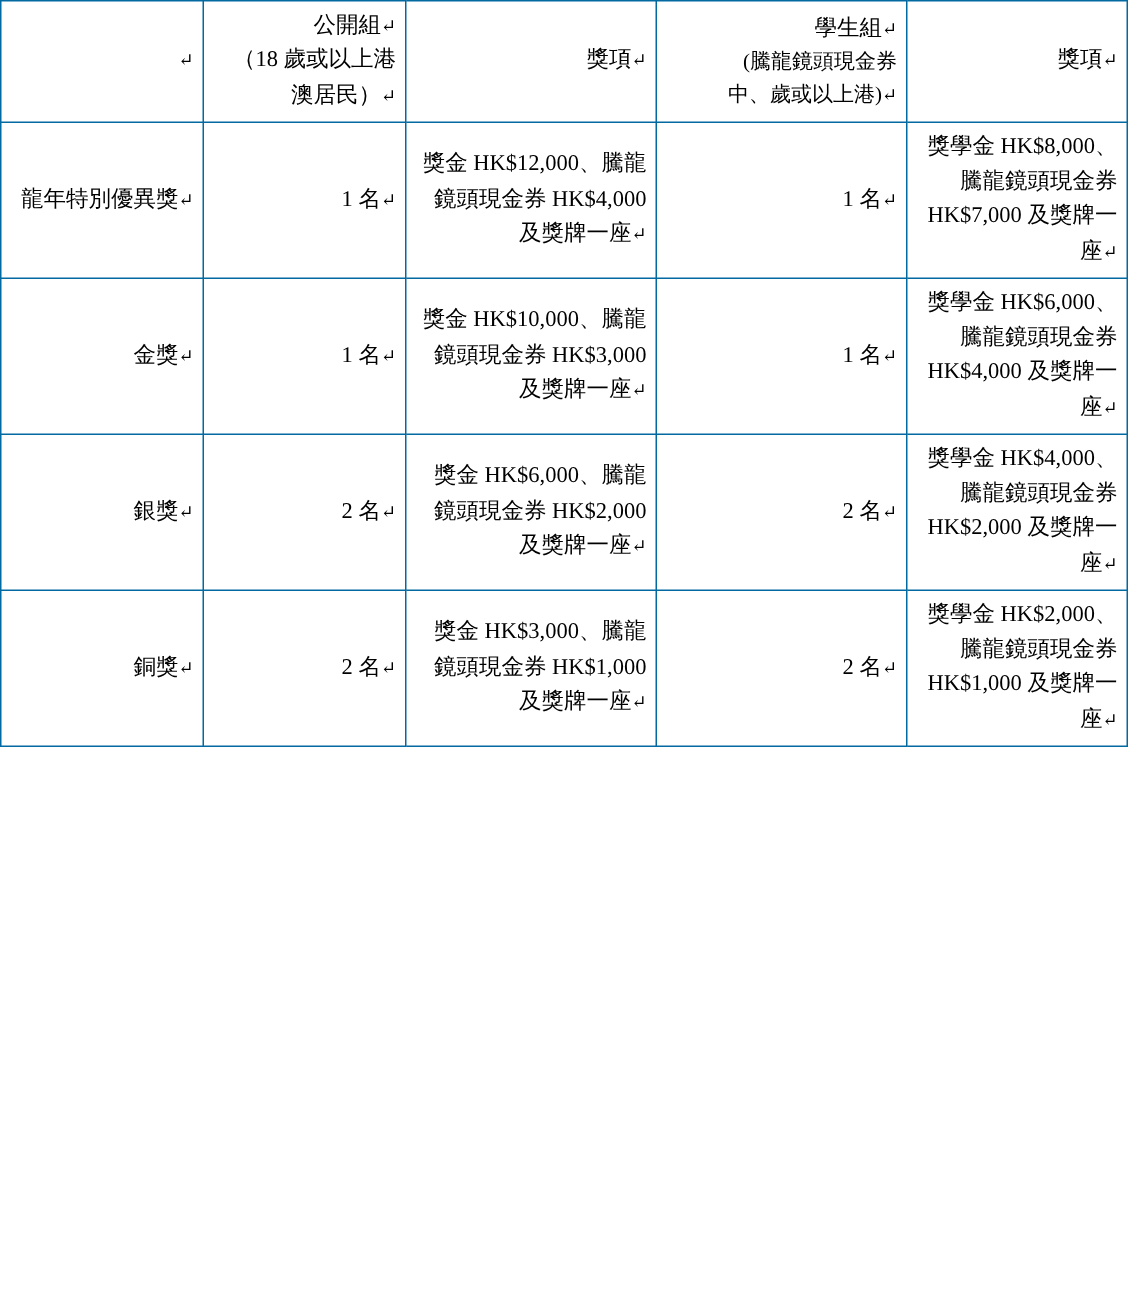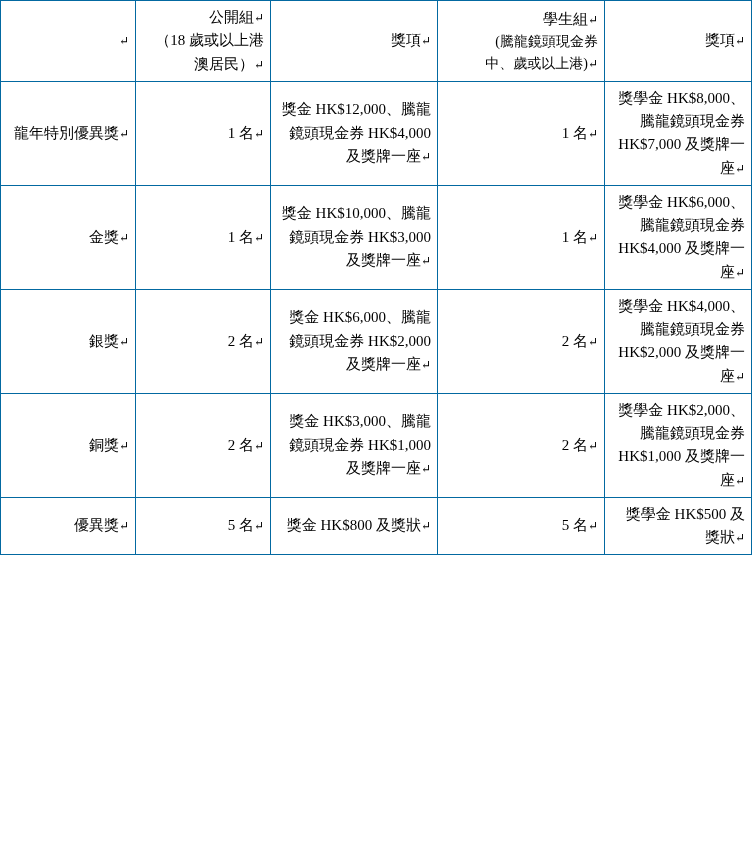--- a/index.html
+++ b/index.html
@@ -117,22 +117,15 @@
       </tr>
 
       <tr>
         <td class="rowlabel"><span>銅獎</span><span class="pilcrow">↵</span></td>
         <td class="count"><span>2 名</span><span class="pilcrow">↵</span></td>
         <td class="desc"><span>獎金 HK$3,000、騰龍鏡頭現金券 HK$1,000 及獎牌一座</span><span class="pilcrow">↵</span></td>
         <td class="count"><span>2 名</span><span class="pilcrow">↵</span></td>
         <td class="desc"><span>獎學金 HK$2,000、騰龍鏡頭現金券 HK$1,000 及獎牌一座</span><span class="pilcrow">↵</span></td>
       </tr>
 
-      <tr>
-        <td class="rowlabel"><span>優異獎</span><span class="pilcrow">↵</span></td>
-        <td class="count"><span>5 名</span><span class="pilcrow">↵</span></td>
-        <td class="desc"><span>獎金 HK$800 及獎狀</span><span class="pilcrow">↵</span></td>
-        <td class="count"><span>5 名</span><span class="pilcrow">↵</span></td>
-        <td class="desc"><span>獎學金 HK$500 及獎狀</span><span class="pilcrow">↵</span></td>
-      </tr>
     </tbody>
   </table>
 </div>
 
 </body></html>

